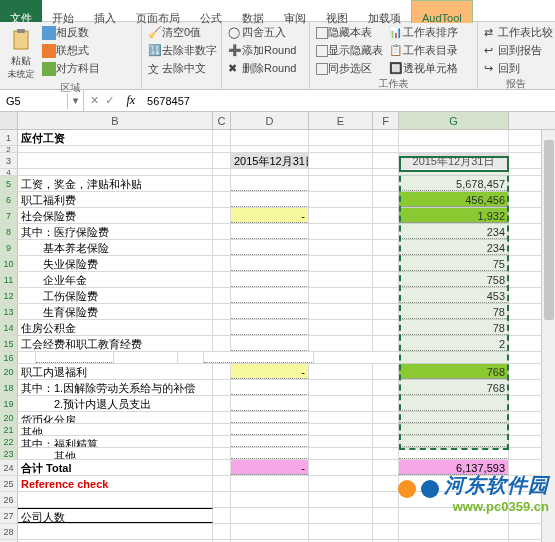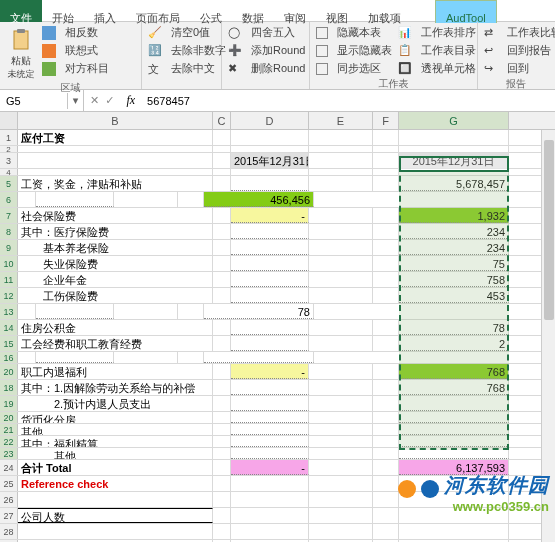--- a/index.html
+++ b/index.html
@@ -2,31 +2,31 @@
 <html><head>
 <meta charset="utf-8">
 <style>
 * { margin: 0; padding: 0; box-sizing: border-box; }
 body { font-family: "Microsoft YaHei", SimSun, sans-serif; font-size: 11px; background: #fff; width: 555px; height: 542px; overflow: hidden; position: relative; }
 
 
 .tabs { display: flex; background: #fff; height: 22px; border-bottom: 1px solid #ccc; }
 .tab { padding: 11px 10px; font-size: 11px; color: #444; cursor: pointer; }
 .tab.file { background: #217346; color: #fff; }
-.tab.active { background: #7dd3fc; color: #217346; border: 1px solid #a0c18b; border-bottom: none; margin-left: 24px; }
+.tab.active { background: #fdba74; color: #217346; border: 1px solid #a0c18b; border-bottom: none; }
 
 
 .ribbon { display: flex; background: #f1f1f1; height: 68px; border-bottom: 1px solid #c5c5c5; }
 .rgroup { border-right: 1px solid #d0d0d0; padding: 2px 4px; display: flex; flex-direction: column; }
 .rgroup-body { flex: 1; display: flex; gap: 2px; }
 .rgroup-label { text-align: center; font-size: 10px; color: #666; height: 14px; }
 .paste-big { width: 34px; text-align: center; padding-top: 4px; font-size: 10px; color: #444; }
 .paste-big .icon { width: 24px; height: 24px; margin: 0 auto 2px; }
 .col { display: flex; flex-direction: column; gap: 1px; }
-.ritem { display: flex; align-items: center; gap: 9px; font-size: 11px; color: #444; white-space: nowrap; padding: 1px 2px; cursor: pointer; }
+.ritem { display: flex; align-items: center; gap: 0; font-size: 11px; color: #444; white-space: nowrap; padding: 1px 2px; cursor: pointer; }
 .ritem .ico { width: 14px; height: 14px; display: inline-block; }
 .chk { width: 12px; height: 12px; border: 1px solid #888; display: inline-block; }
 
 
 .fbar { display: flex; height: 22px; border-bottom: 1px solid #c5c5c5; background: #fff; align-items: center; }
 .namebox { width: 68px; border-right: 1px solid #c5c5c5; padding: 2px 6px; font-size: 11px; }
 .namebox-dd { width: 16px; text-align: center; color: #666; border-right: 1px solid #c5c5c5; height: 100%; line-height: 20px; }
 .fx-btns { display: flex; gap: 6px; padding: 0 6px; color: #888; }
 .fx { font-style: italic; font-family: serif; font-size: 12px; padding: 0 6px; }
 .finput { flex: 1; padding: 2px 6px; font-size: 11px; }
@@ -267,20 +267,21 @@
         <div class="rh sel">5</div>
         <div class="cell w-b">工资，奖金，津贴和补贴</div>
         <div class="cell w-c"></div>
         <div class="cell w-d r" style="border-bottom: 1px dotted rgb(136, 136, 136);"></div>
         <div class="cell w-e"></div>
         <div class="cell w-f"></div>
         <div class="cell w-g r" style="border-bottom: 1px dotted rgb(136, 136, 136);">5,678,457</div>
       </div>
       <div class="row">
         <div class="rh sel">6</div>
+        <div class="cell w-b">职工福利费</div>
         <div class="cell w-c"></div>
         <div class="cell w-d r" style="border-bottom: 1px dotted rgb(136, 136, 136);"></div>
         <div class="cell w-e"></div>
         <div class="cell w-f"></div>
         <div class="cell w-g r hlg" style="border-bottom: 1px dotted rgb(136, 136, 136);">456,456</div>
       </div>
       <div class="row">
         <div class="rh sel">7</div>
         <div class="cell w-b">社会保险费</div>
         <div class="cell w-c"></div>
@@ -329,20 +330,21 @@
         <div class="rh sel">12</div>
         <div class="cell w-b">　　工伤保险费</div>
         <div class="cell w-c"></div>
         <div class="cell w-d r" style="border-bottom: 1px dotted rgb(136, 136, 136);"></div>
         <div class="cell w-e"></div>
         <div class="cell w-f"></div>
         <div class="cell w-g r" style="border-bottom: 1px dotted rgb(136, 136, 136); text-align: right;">453</div>
       </div>
       <div class="row">
         <div class="rh sel">13</div>
+        <div class="cell w-b">　　生育保险费</div>
         <div class="cell w-c"></div>
         <div class="cell w-d r" style="border-bottom: 1px dotted rgb(136, 136, 136);"></div>
         <div class="cell w-e"></div>
         <div class="cell w-f"></div>
         <div class="cell w-g r" style="border-bottom: 1px dotted rgb(136, 136, 136);">78</div>
       </div>
       <div class="row">
         <div class="rh sel">14</div>
         <div class="cell w-b">住房公积金</div>
         <div class="cell w-c"></div>

